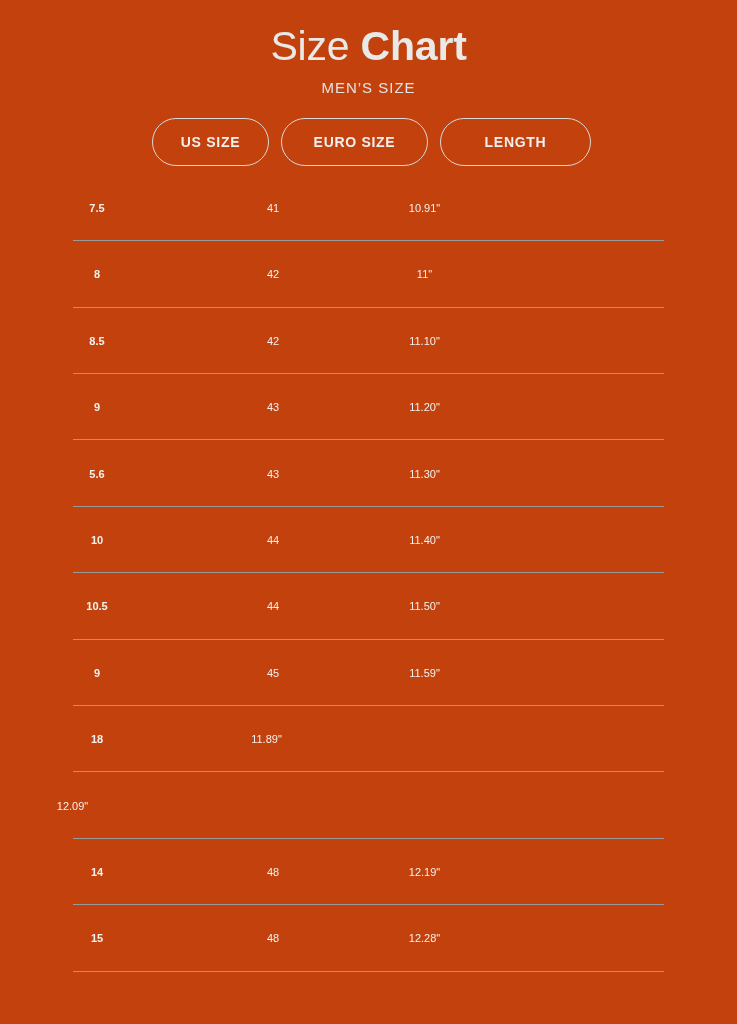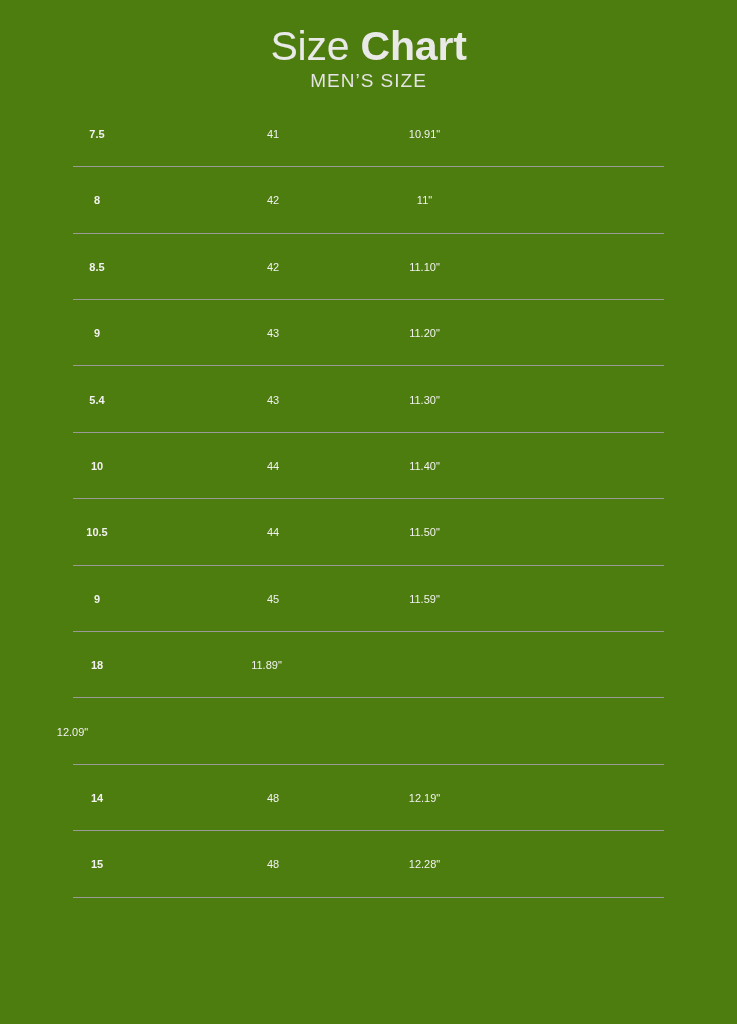--- a/index.html
+++ b/index.html
@@ -35,21 +35,22 @@
     letter-spacing: -0.2px;
     white-space: nowrap;
   }
   .chart-title .title-light {
     font-weight: 400;
   }
   .chart-title .title-bold {
     font-weight: 700;
   }
   .chart-subtitle {
-    font-size: 19px;
+    margin-top: 9px;
+    font-size: 15px;
     font-weight: 400;
     color: #e4e4e2;
     letter-spacing: 1.0px;
   }
 
   
   .header-row {
     margin-top: 22px;
     display: flex;
     justify-content: center;
@@ -114,29 +115,40 @@
     font-weight: 400;
   }
   .cell-length {
     width: 145px;
     font-weight: 400;
   }
 </style>
 </head>
 <body style="background: rgb(42, 42, 42);">
 
-<div class="page" style="background: #4d7c0f;">
+<div class="page" style="background: #c2410c;">
 
   <div class="title-block">
     <div class="chart-title">
       <span class="title-light">Size </span><span class="title-bold">Chart</span>
     </div>
     <div class="chart-subtitle">MEN’S SIZE</div>
   </div>
 
+  <div class="header-row">
+    <div class="pill pill-us">
+      <span class="pill-label">US SIZE</span>
+    </div>
+    <div class="pill pill-euro">
+      <span class="pill-label">EURO SIZE</span>
+    </div>
+    <div class="pill pill-len">
+      <span class="pill-label">LENGTH</span>
+    </div>
+  </div>
 
   <div class="table" id="size-table">
       <div class="row">
         <div class="cell cell-us">7.5</div>
         <div class="cell cell-euro">41</div>
         <div class="cell cell-length">10.91"</div>
       </div>
       <div class="row">
         <div class="cell cell-us">8</div>
         <div class="cell cell-euro">42</div>
@@ -146,21 +158,21 @@
         <div class="cell cell-us">8.5</div>
         <div class="cell cell-euro">42</div>
         <div class="cell cell-length">11.10"</div>
       </div>
       <div class="row">
         <div class="cell cell-us">9</div>
         <div class="cell cell-euro">43</div>
         <div class="cell cell-length">11.20"</div>
       </div>
       <div class="row">
-        <div class="cell cell-us">5.4</div>
+        <div class="cell cell-us">5.6</div>
         <div class="cell cell-euro">43</div>
         <div class="cell cell-length">11.30"</div>
       </div>
       <div class="row">
         <div class="cell cell-us">10</div>
         <div class="cell cell-euro">44</div>
         <div class="cell cell-length">11.40"</div>
       </div>
       <div class="row">
         <div class="cell cell-us">10.5</div>

